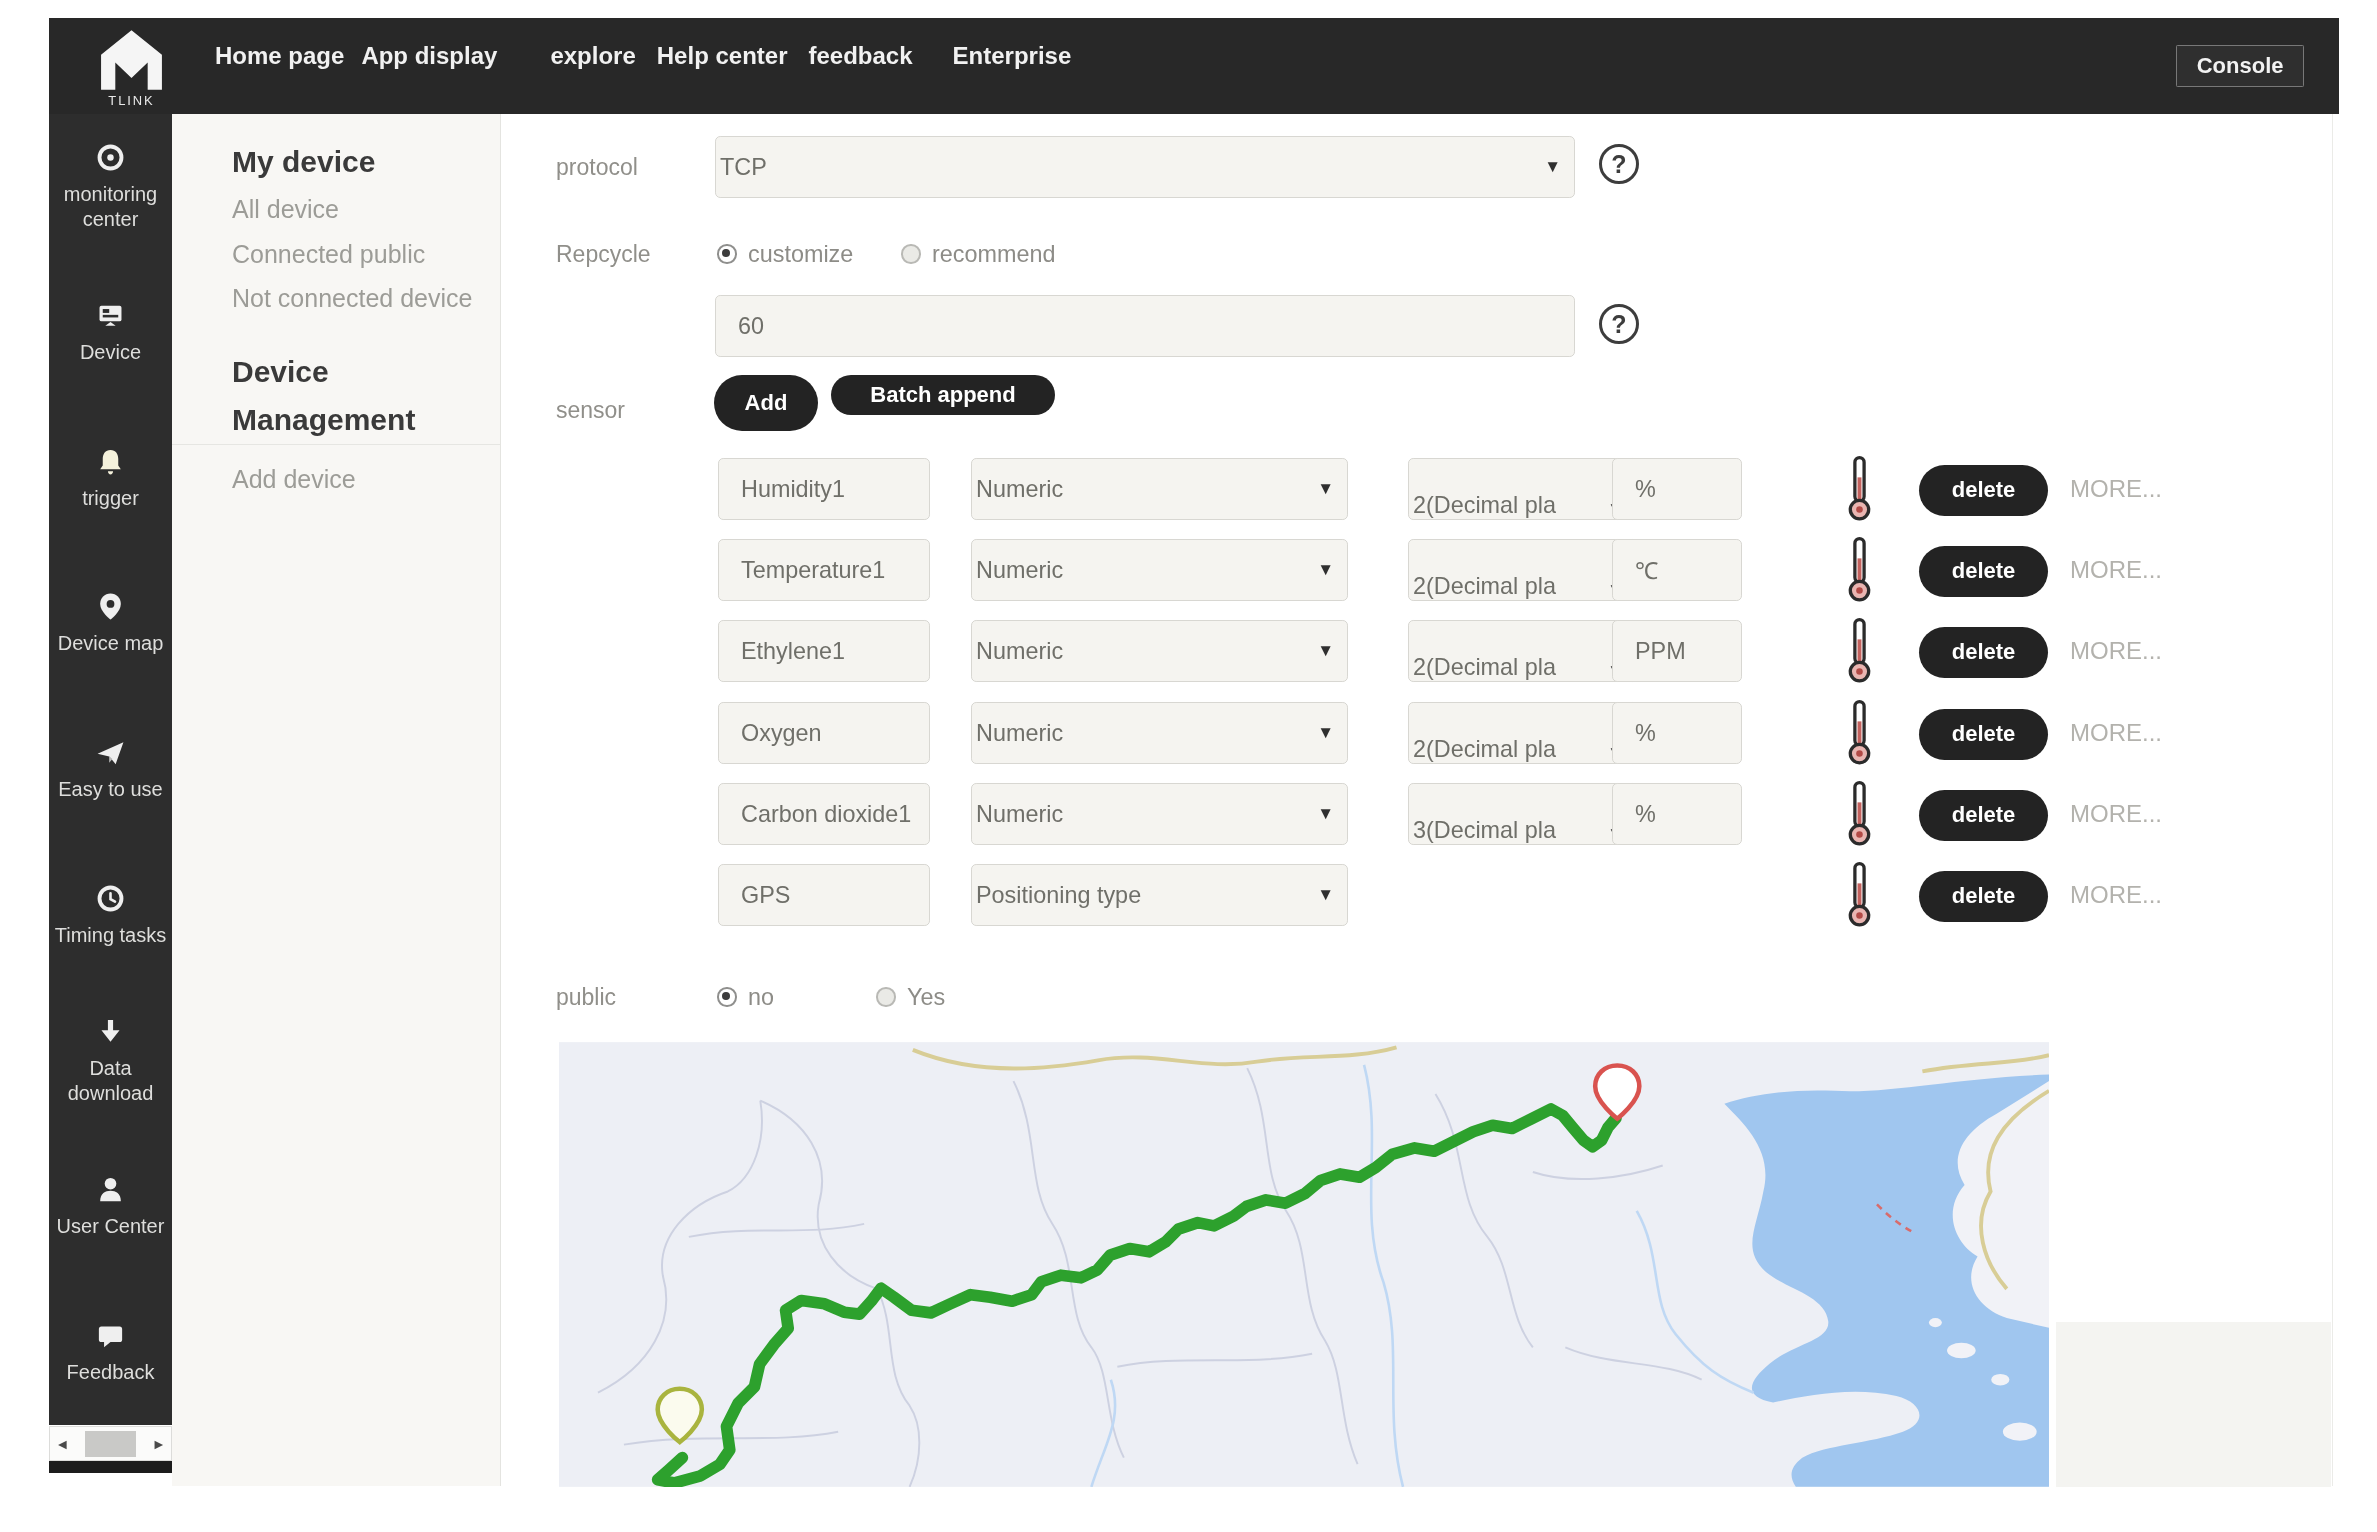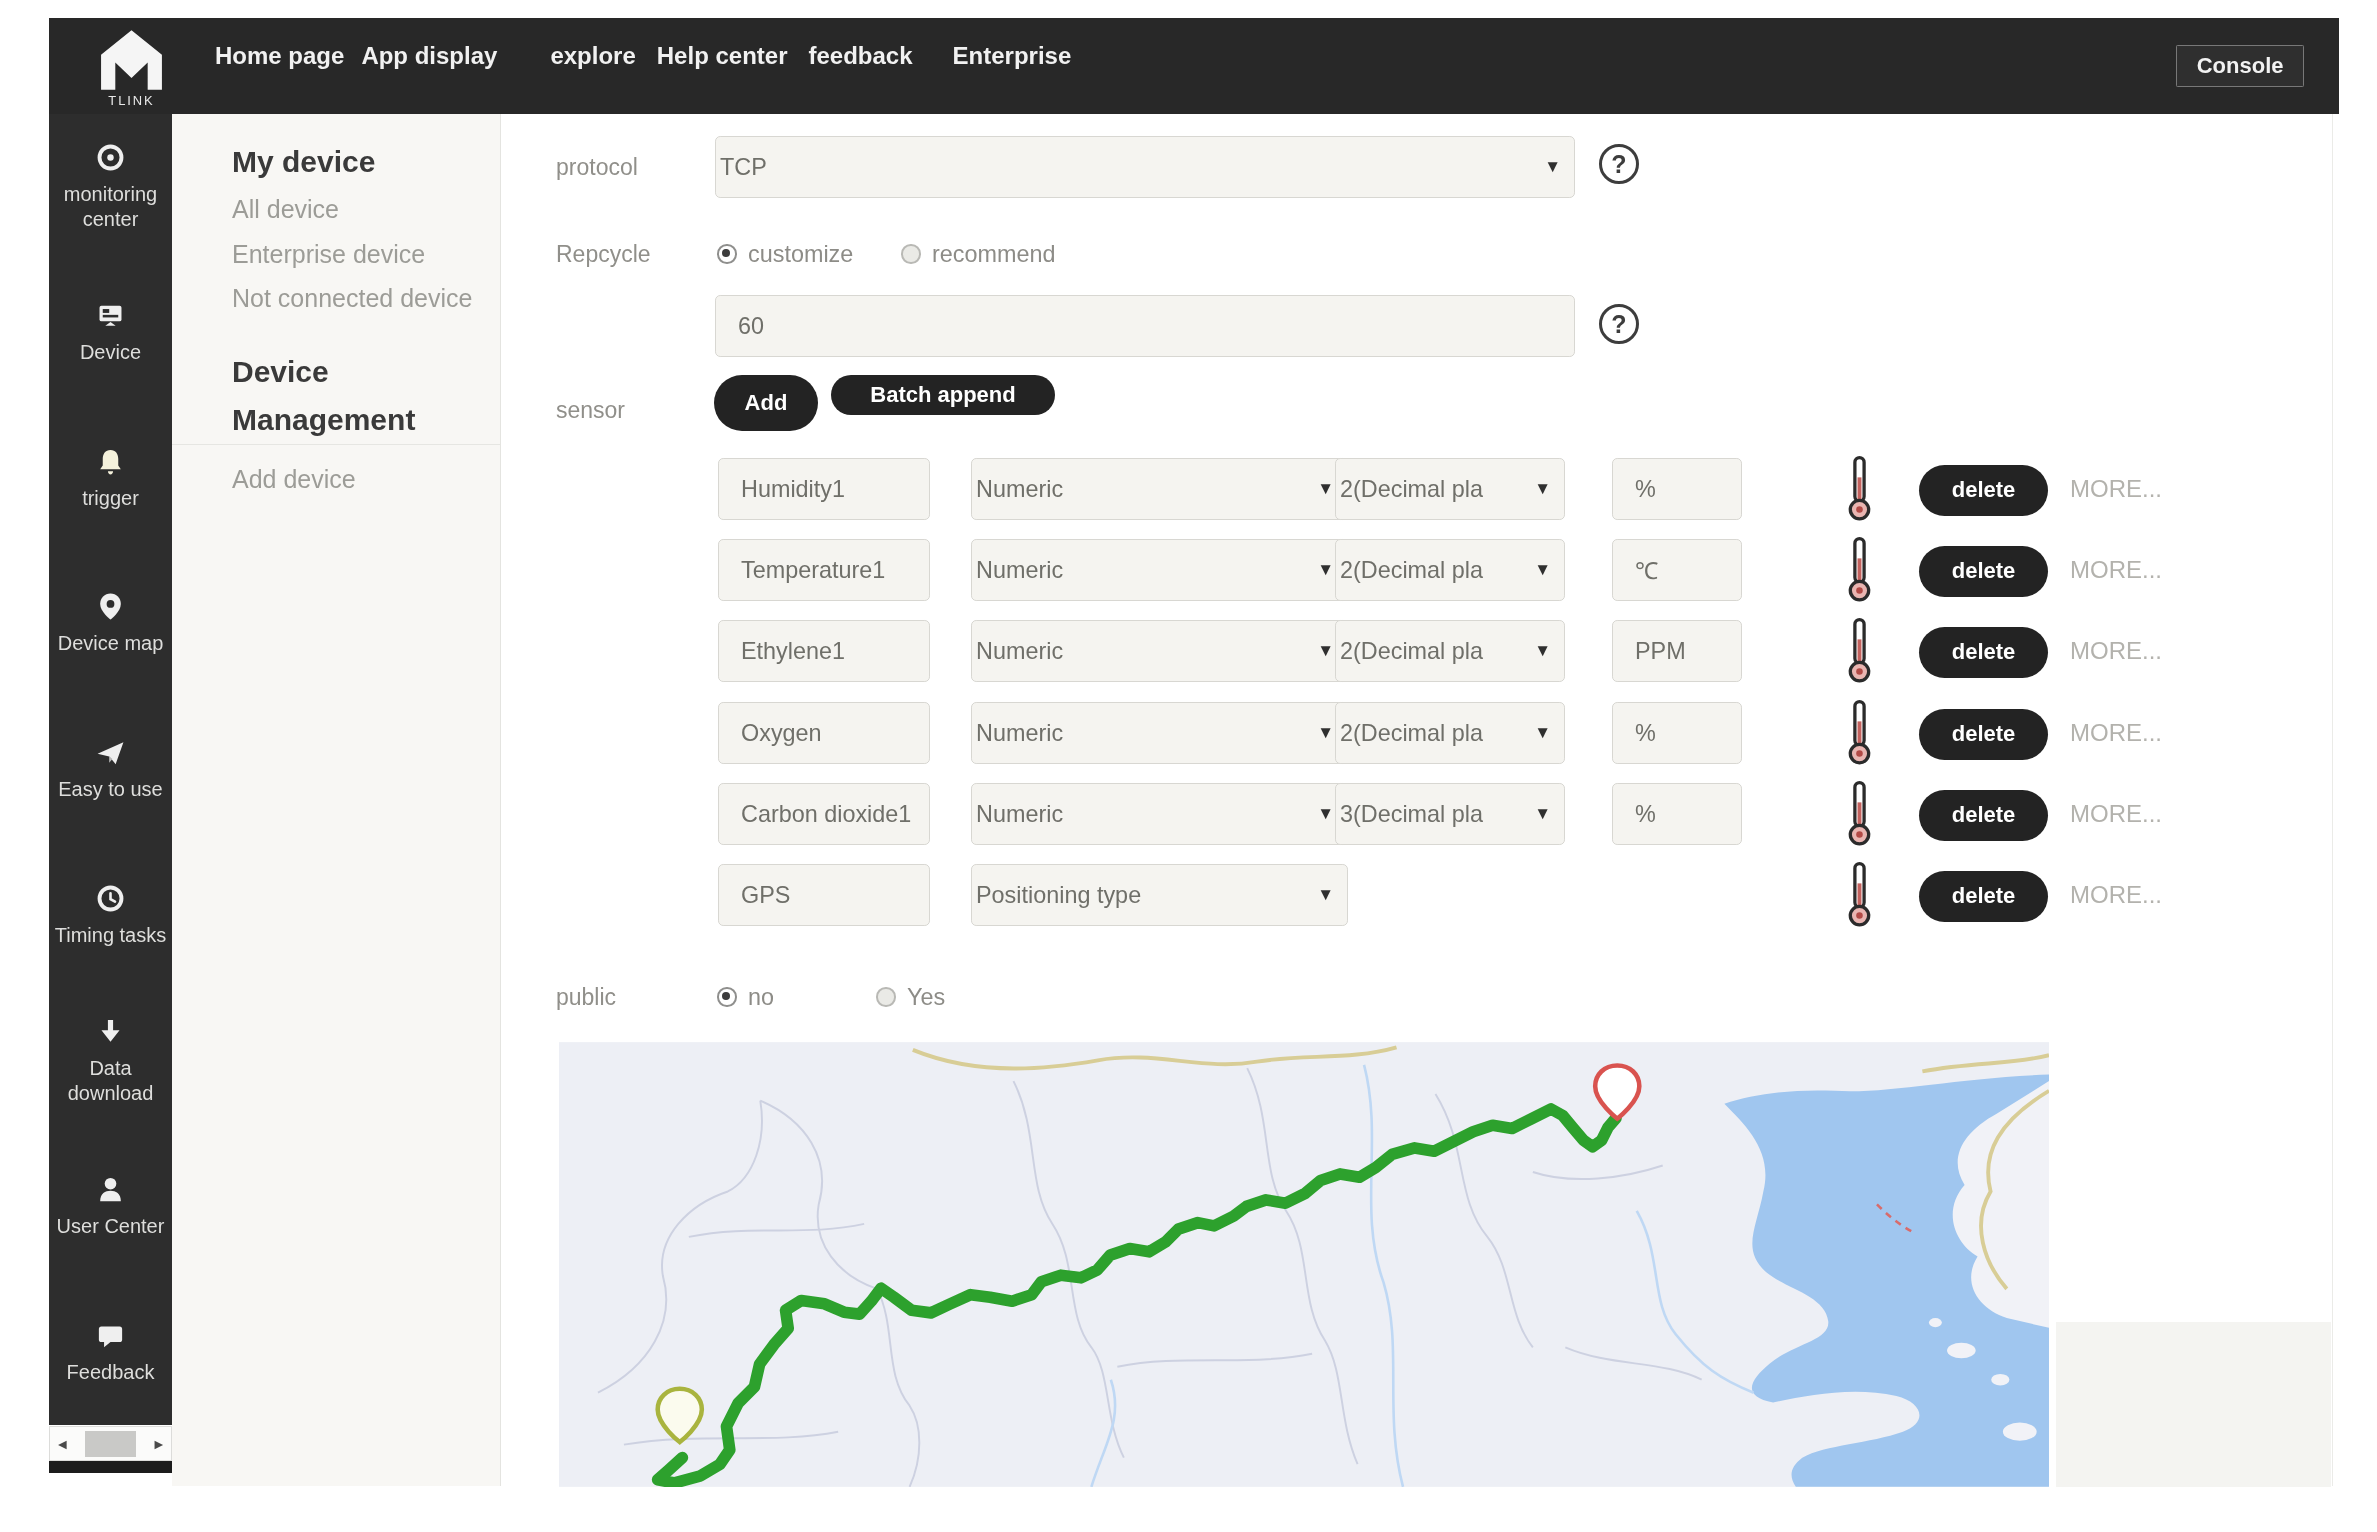--- a/index.html
+++ b/index.html
@@ -55,21 +55,21 @@
   .radio.off{border:2.6px solid #b9b9b5;background:#eaeae6;}
   .rlabel{position:absolute;color:#8d8c87;font-size:23.4px;}
   .pill{position:absolute;background:#232323;color:#fff;border:none;border-radius:28.6px;
     font-size:22px;font-weight:bold;font-family:"Liberation Sans",sans-serif;cursor:pointer;}
   #add-btn{left:213px;top:261px;width:104px;height:56px;}
   #batch-btn{left:330px;top:261px;width:224px;height:40px;}
 
   .srow{position:absolute;left:0;width:1838px;height:62px;}
   .name{left:217px;width:212px;}
   .type{left:470px;width:377px;}
-  .dec{left:834px;width:230px;}
+  .dec{left:907px;width:230px;align-items:flex-end;}
   .unit{left:1111px;width:130px;padding-left:18px;}
   .therm{position:absolute;left:1346px;top:-2.6px;width:25px;height:66px;}
   .del{left:1418px;top:6.5px;width:129px;height:51px;}
   .more{position:absolute;left:1569px;top:17px;font-size:24px;color:#b3b2ad;cursor:pointer;text-align:right;}
 
   #map-box{position:absolute;left:58px;top:928px;width:1490px;height:445px;overflow:hidden;cursor:grab;}
   #map-box svg{display:block;}
   #right-gray{position:absolute;left:1555px;top:1208px;width:275px;height:165px;background:#f4f4f1;}
   #right-edge{position:absolute;left:2332px;top:114px;width:1.3px;height:1372px;background:#ebebe8;}
 </style>
@@ -165,21 +165,21 @@
   <div id="side-scroll">
     <span class="scroll-arrow">◄</span>
     <div id="scroll-thumb"></div>
     <span class="scroll-arrow">►</span>
   </div>
   <div id="side-endbar"></div>
 
   <div id="menu">
     <div class="menu-h" style="top:31px">My device</div>
     <div class="menu-i" style="top:81px">All device</div>
-    <div class="menu-i" style="top:126px">Enterprise device</div>
+    <div class="menu-i" style="top:126px">Connected public</div>
     <div class="menu-i" style="top:170px">Not connected device</div>
     <div class="menu-h" id="menu-h2">Device Management</div>
     <div id="menu-div"></div>
     <div class="menu-i" style="top:351px">Add device</div>
   </div>
 
   <div id="main">
 
     <div class="flabel" style="top:40px">protocol</div>
     <div class="fld sel bigfld" style="top:22px">

